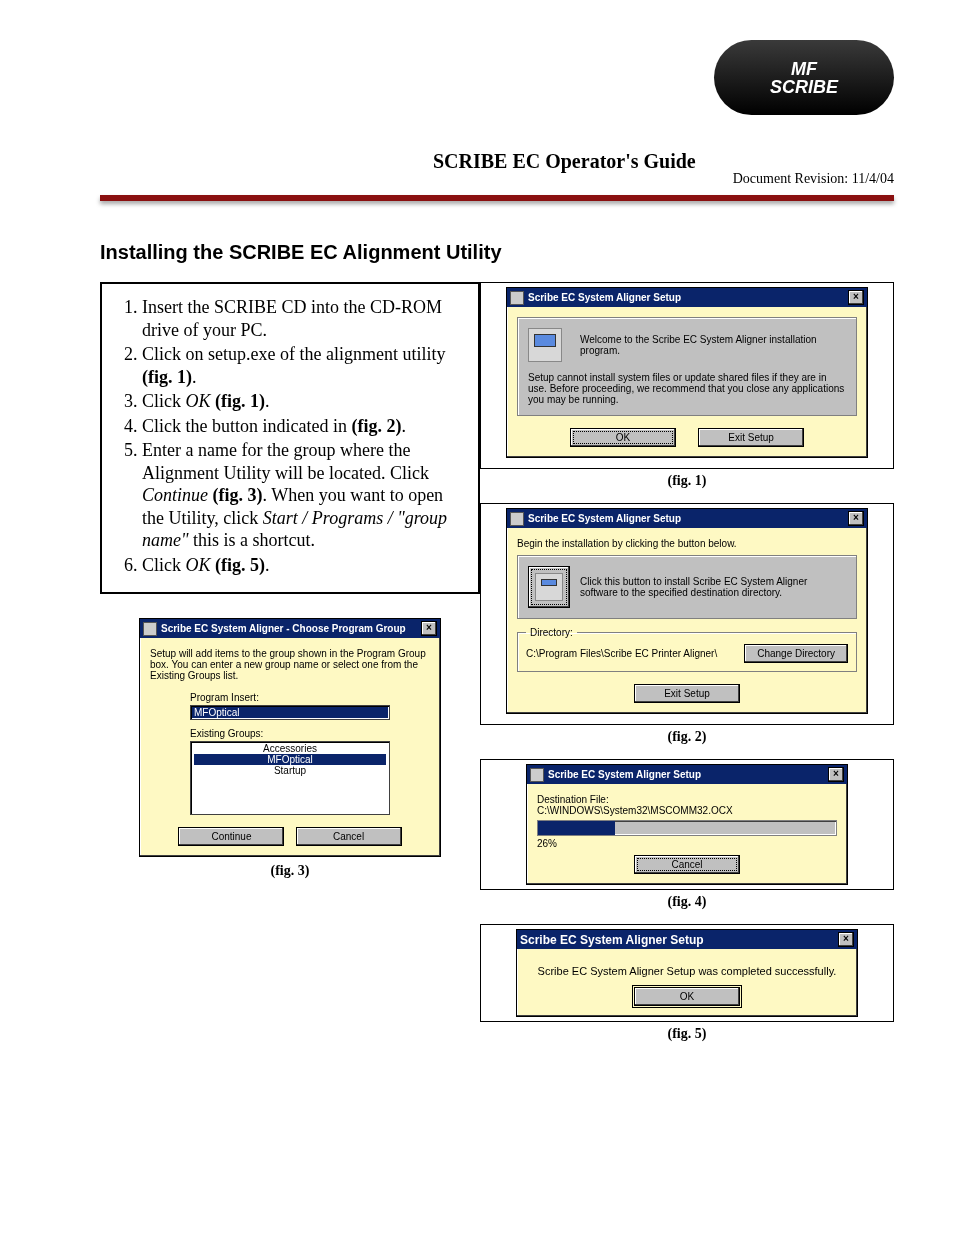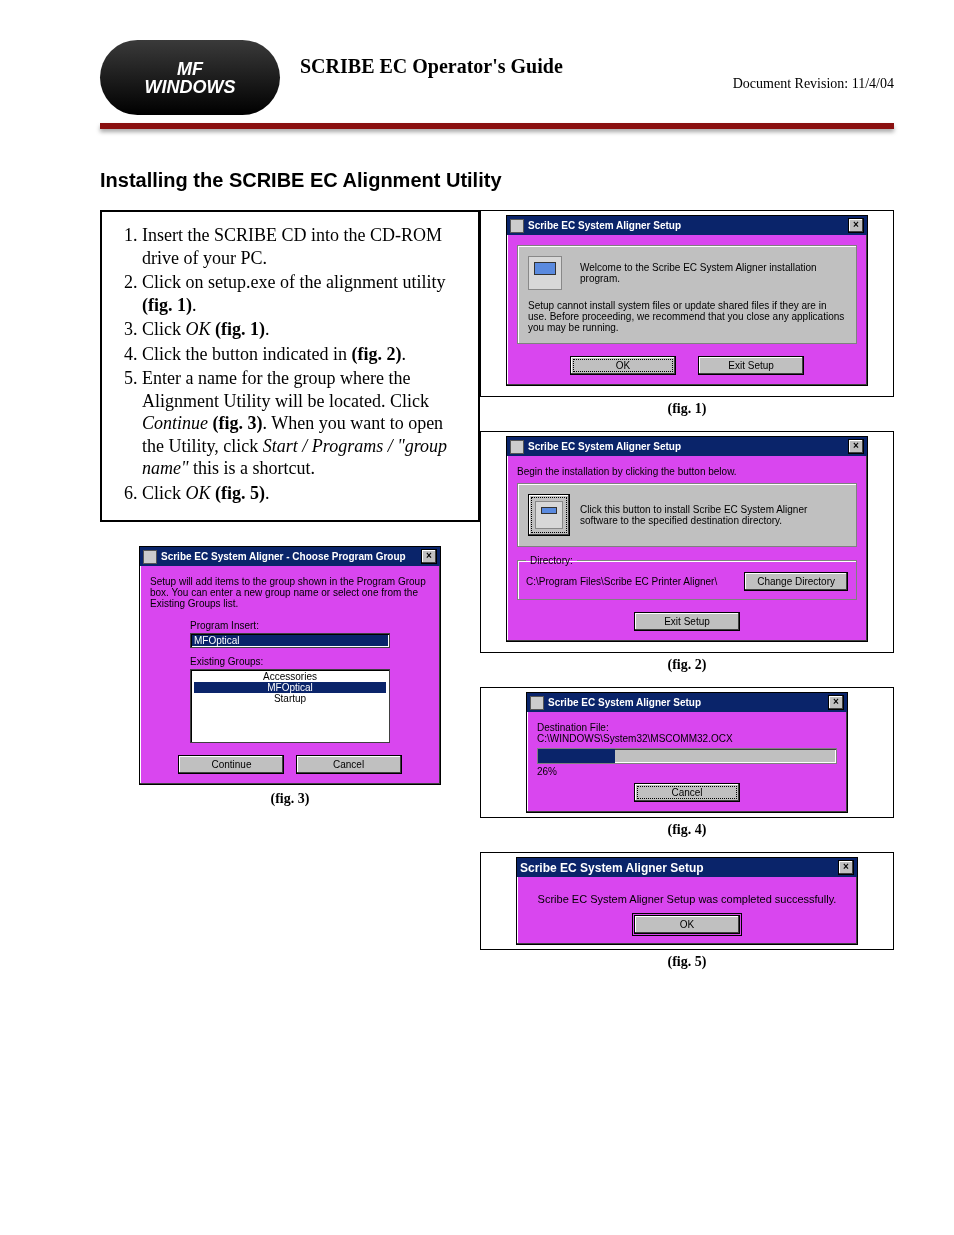--- a/index.html
+++ b/index.html
@@ -11,41 +11,42 @@
   .page {
     width: 954px;
     min-height: 1235px;
     margin: 0 auto;
     position: relative;
     box-sizing: border-box;
     padding: 40px 60px 60px 100px;
   }
   .topbar {
     display: flex;
-    align-items: flex-start;
+    align-items: flex-end;
     gap: 20px;
+    flex-direction: column;
   }
   .logo {
     width: 180px;
     height: 75px;
     background: linear-gradient(#3a3a3a, #000);
     border-radius: 40px;
     display: flex;
     align-items: center;
     justify-content: center;
     color: #fff;
     font-style: italic;
     font-weight: bold;
     font-family: Arial, sans-serif;
     font-size: 18px;
     line-height: 0.9;
     text-align: center;
   }
   .logo div { line-height: 1; }
-  .title-wrap { flex: 1; display:flex; justify-content:space-between; align-items:center;}
+  .title-wrap { flex: 1; display:flex; justify-content:space-between; align-items:center;gap:37px;}
   .guide-title {
     font-weight: bold;
     font-size: 20px;
   }
   .doc-rev { font-size: 14px; margin-top: 36px; }
   .redline {
     height: 6px;
     background: #8a1010;
     margin-top: 8px;
     box-shadow: 0 3px 4px rgba(0,0,0,.35);
@@ -71,21 +72,21 @@
   }
   .steps-box ol { margin: 0 0 0 38px; padding:0; }
   .steps-box li { margin-bottom: 2px; }
   .italic { font-style: italic; }
   .bold { font-weight: bold; }
 
   
   .win {
     font-family: Tahoma, Arial, sans-serif;
     font-size: 10px;
-    background: #d946ef;
+    background: #fef9c3;
     border: 1px solid #000;
     box-shadow: inset -1px -1px #404040, inset 1px 1px #fff;
     margin: 0 auto 6px auto;
   }
   .titlebar {
     background: linear-gradient(#0a246a, #a6caf0);
     background: #0a246a;
     color: #fff;
     padding: 2px 3px;
     display: flex;
@@ -165,21 +166,21 @@
 </style>
 </head>
 <body>
 
 <div class="page">
 
   <div class="topbar">
     <div class="logo">
       <div>
         <div>MF</div>
-        <div>WINDOWS</div>
+        <div>SCRIBE</div>
       </div>
     </div>
     <div class="title-wrap">
       <div class="guide-title">SCRIBE EC Operator's Guide</div>
       <div class="doc-rev">Document Revision: 11/4/04</div>
     </div>
   </div>
   <div class="redline"></div>
 
   <h2 class="section">Installing the SCRIBE EC Alignment Utility</h2>

